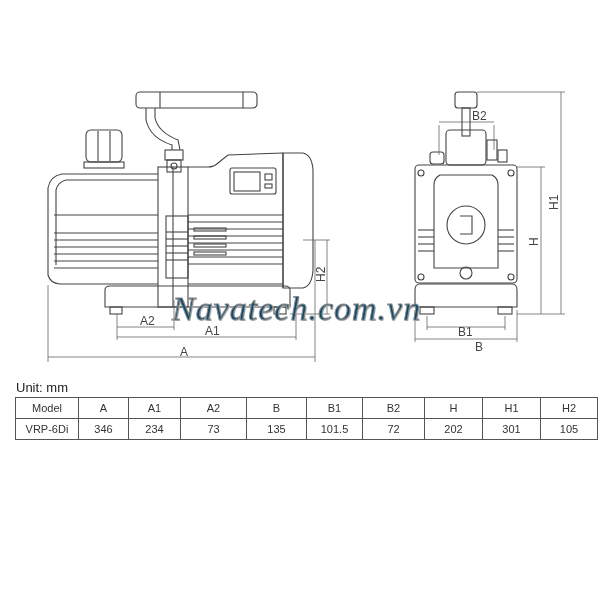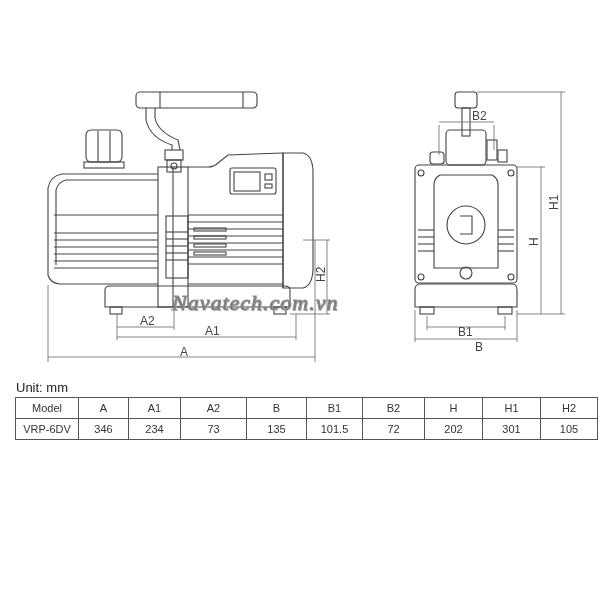--- a/index.html
+++ b/index.html
@@ -1,21 +1,21 @@
 <!DOCTYPE html>
 <html><head>
 <meta charset="utf-8">
 <style>
   html, body { margin:0; padding:0; background:#ffffff; }
   body { width:600px; height:600px; position:relative; overflow:hidden; font-family:"Liberation Sans", sans-serif; color:#333; }
   #drawing { position:absolute; left:0; top:0; width:600px; height:380px; }
   .unit { position:absolute; left:16px; top:380px; font-size:13px; color:#222; }
   table.spec { position:absolute; left:15px; top:397px; border-collapse:collapse; font-size:11px; color:#333;border-radius:9px; }
   table.spec td, table.spec th { border:1px solid #555; text-align:center; font-weight:normal; height:20px; padding:0; }
-  .watermark { position:absolute; left:172px; top:290px; font-family:"Liberation Serif", serif; font-style:italic; font-size:22px; color:#737373; letter-spacing:1px;
+  .watermark { position:absolute; left:172px; top:290px; font-family:"Liberation Serif", serif; font-style:italic; font-size:34px; color:#0c4a6e; letter-spacing:1px;
     -webkit-text-stroke:1px #8a8a8a; text-shadow:1px 1px 0 #bbb; }
   .dimtxt { font-family:"Liberation Sans", sans-serif; font-size:12px; fill:#444; }
 </style>
 </head>
 <body>
 
 <svg id="drawing" viewBox="0 0 600 380" xmlns="http://www.w3.org/2000/svg">
   <g fill="none" stroke="#444" stroke-width="1.1">
 
     <rect x="136" y="92" width="121" height="16" rx="4"></rect>
@@ -167,21 +167,21 @@
     <th style="width:51px">A1</th>
     <th style="width:65px">A2</th>
     <th style="width:59px">B</th>
     <th style="width:55px">B1</th>
     <th style="width:61px">B2</th>
     <th style="width:57px">H</th>
     <th style="width:57px">H1</th>
     <th style="width:56px">H2</th>
   </tr>
   <tr>
-    <td>VRP-6DV</td>
+    <td>VRP-6Di</td>
     <td>346</td>
     <td>234</td>
     <td>73</td>
     <td>135</td>
     <td>101.5</td>
     <td>72</td>
     <td>202</td>
     <td>301</td>
     <td>105</td>
   </tr>

